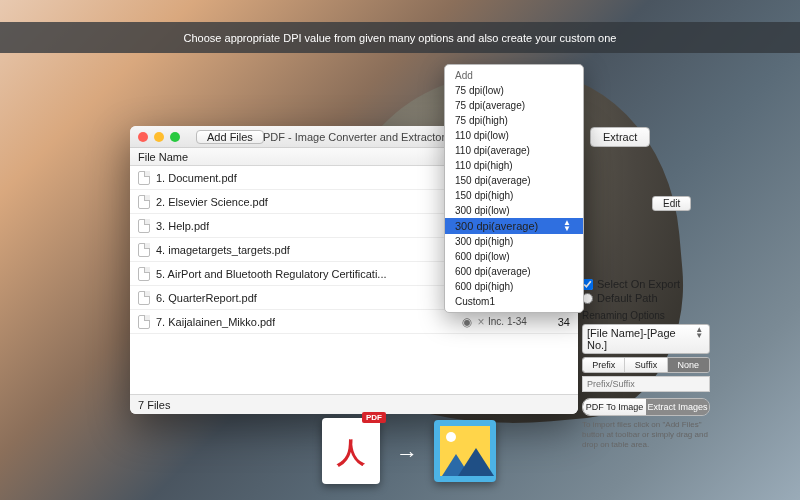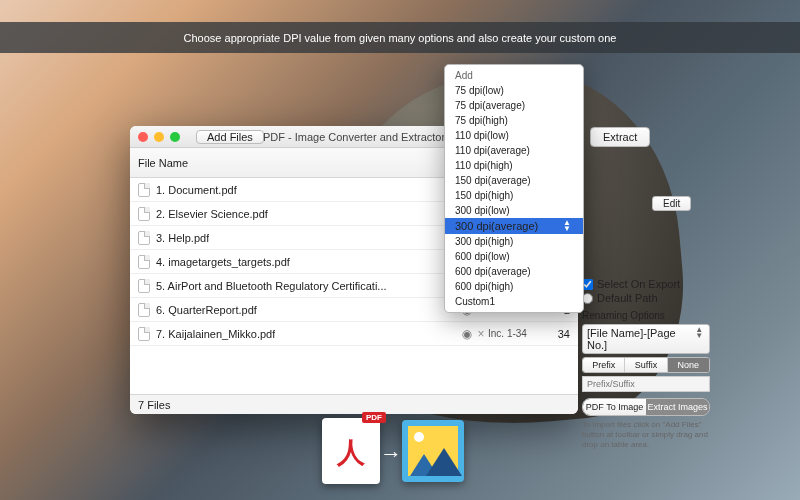--- a/index.html
+++ b/index.html
@@ -8,21 +8,21 @@
 .mtn{position:absolute;left:40%;top:15%;width:45%;height:70%;background:radial-gradient(ellipse at 30% 20%,#8a8578 0%,#6b665a 30%,#4a4640 60%,#2d2b26 100%);border-radius:50% 40% 30% 60%/60% 50% 40% 30%;transform:rotate(-5deg)}
 .banner{position:absolute;top:22px;left:0;right:0;background:rgba(50,55,60,.78);color:#fff;text-align:center;padding:8px 10px;font-size:13px}
 .banner span{color:#fff}
 .window{position:absolute;left:130px;top:126px;width:448px;height:288px;background:#f2f2f2;border-radius:6px;box-shadow:0 14px 40px rgba(0,0,0,.45);display:flex;flex-direction:column;overflow:hidden}
 .titlebar{height:22px;background:linear-gradient(#f6f6f6,#e6e6e6);border-bottom:1px solid #d0d0d0;display:flex;align-items:center;padding:0 8px;position:relative}
 .tl-dots{display:flex;gap:6px}
 .tl-dots span{width:10px;height:10px;border-radius:50%}
 .d-close{background:#ff5f56}.d-min{background:#ffbd2e}.d-max{background:#27c93f}
 .addfiles{margin-left:16px;background:linear-gradient(#fff,#efefef);border:1px solid #bcbcbc;border-radius:4px;padding:0 10px;font-size:11px}
 .wintitle{position:absolute;left:0;right:0;text-align:center;font-size:11px;color:#444;pointer-events:none}
-.colhdr{height:30px;background:linear-gradient(#fafafa,#f0f0f0);border-bottom:1px solid #d6d6d6;display:flex;align-items:center;padding:0 8px;font-size:10px;color:#555}
+.colhdr{height:18px;background:linear-gradient(#fafafa,#f0f0f0);border-bottom:1px solid #d6d6d6;display:flex;align-items:center;padding:0 8px;font-size:10px;color:#555}
 .colhdr .c-name{flex:1}
 .colhdr .c-pf{width:58px;text-align:left}
 .colhdr .c-pg{width:36px;text-align:right}
 .rows{flex:1;background:#fff;overflow:hidden}
 .row{height:24px;display:flex;align-items:center;padding:0 8px;border-bottom:1px solid #eee}
 .row .fn{flex:1;display:flex;align-items:center;gap:6px;overflow:hidden}
 .row .fn .txt{white-space:nowrap;overflow:hidden;text-overflow:ellipsis}
 .ficon{width:12px;height:14px;background:#fff;border:1px solid #bbb;border-radius:2px;position:relative;flex:0 0 12px}
 .ficon::after{content:"";position:absolute;right:-1px;top:-1px;width:5px;height:5px;background:#eee;border-left:1px solid #bbb;border-bottom:1px solid #bbb}
 .eye{width:14px;flex:0 0 14px;color:#7a7a7a;font-size:12px;text-align:center}
@@ -46,21 +46,21 @@
 .tabpair{display:flex;margin-top:6px;border:1px solid #bcbcbc;border-radius:8px;overflow:hidden}
 .tabpair span{flex:1;text-align:center;font-size:9px;padding:3px 0;background:linear-gradient(#fff,#eee)}
 .tabpair .on{background:#8a8a8a;color:#fff}
 .hint{margin-top:4px;font-size:8px;color:#666;line-height:1.25}
 .below{position:absolute;left:582px;top:276px;width:128px}
 .dropdown{position:absolute;left:444px;top:64px;width:140px;background:#fff;border:1px solid #b8b8b8;border-radius:5px;box-shadow:0 8px 24px rgba(0,0,0,.35);padding:3px 0;z-index:50}
 .dropdown .it{padding:2px 10px;font-size:10px;color:#222;white-space:nowrap}
 .dropdown .hdr{color:#666}
 .dropdown .sel-it{background:#2f6fe0;color:#fff;display:flex;justify-content:space-between;align-items:center}
 .dropdown .sel-it .arr{color:#fff;font-size:8px;line-height:6px;margin-right:2px}
-.iconrow{position:absolute;left:322px;top:418px;display:flex;align-items:center;gap:0}
+.iconrow{position:absolute;left:322px;top:418px;display:flex;align-items:center;gap:16px}
 .pdfico{width:58px;height:66px;background:#fff;border-radius:4px;box-shadow:0 3px 8px rgba(0,0,0,.4);position:relative;display:flex;flex-direction:column;align-items:center}
 .pdfbadge{position:absolute;top:-6px;right:-6px;background:#d6232a;color:#fff;font-size:8px;font-weight:700;padding:1px 4px;border-radius:2px}
 .pdfglyph{margin-top:16px;font-size:28px;color:#d6232a;font-weight:700;font-family:Georgia,serif}
 .arrow{color:#fff;font-size:22px}
 .imgico{width:62px;height:62px;background:#4cb3e6;border-radius:4px;box-shadow:0 3px 8px rgba(0,0,0,.4);position:relative;overflow:hidden}
 .imgico::before{content:"";position:absolute;left:6px;right:6px;top:6px;bottom:6px;background:#ffd54a}
 .sun{position:absolute;left:12px;top:12px;width:10px;height:10px;background:#fff;border-radius:50%}
 .mt1{position:absolute;left:8px;bottom:6px;width:0;height:0;border-left:14px solid transparent;border-right:14px solid transparent;border-bottom:22px solid #2a6aa8}
 .mt2{position:absolute;left:24px;bottom:6px;width:0;height:0;border-left:18px solid transparent;border-right:18px solid transparent;border-bottom:28px solid #1f4f85}
 </style>

